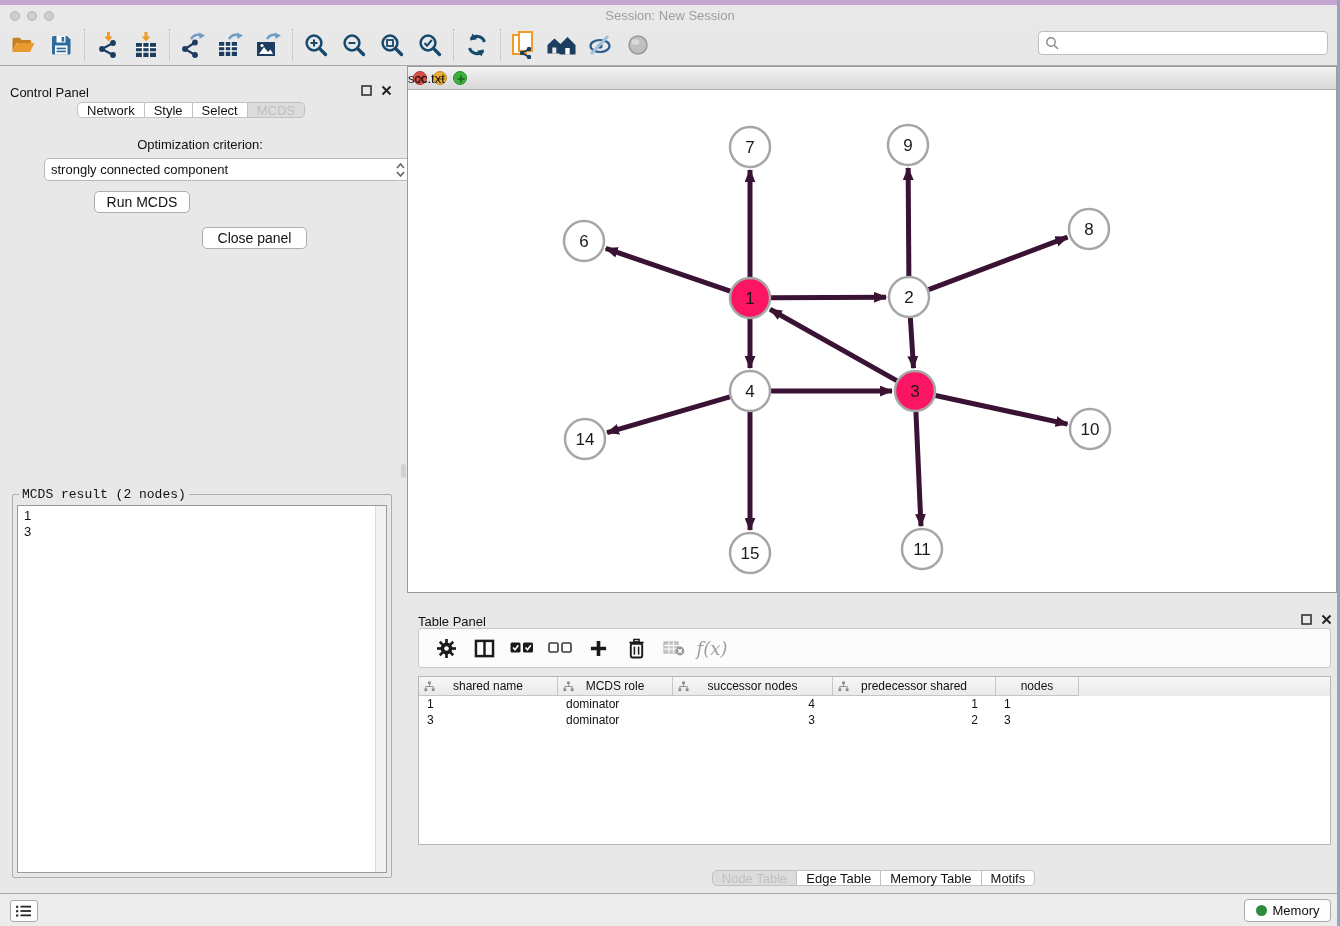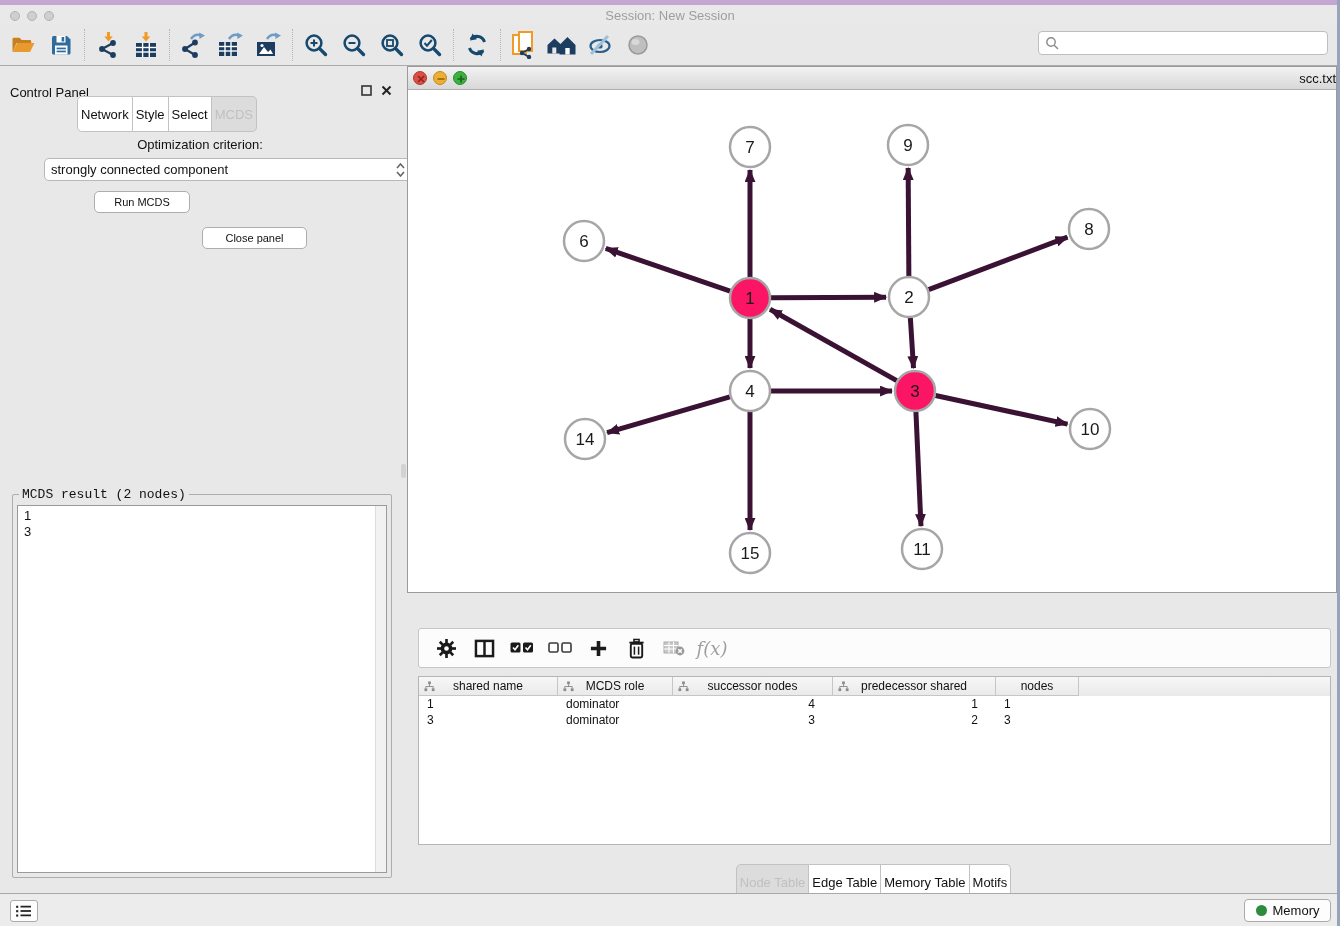--- a/index.html
+++ b/index.html
@@ -22,45 +22,45 @@
   .search-wrap { position:absolute; right:12px; top:6px; width:290px; height:24px; background:#fff;
                  border:1px solid #BEBEBE; border-radius:4px; display:flex; align-items:center; padding:0 6px; }
   .search-wrap input { border:none; outline:none; flex:1; font-size:13px; background:transparent; }
 
   
   .control-panel { left:0; top:66px; width:400px; height:827px; background:#E8E8E8; }
   .panel-head { position:relative; height:28px;margin-top:12px; }
   .panel-title { position:absolute; left:10px; top:7px; font-size:13px; color:#111; }
   .ph-icons { position:absolute; right:8px; top:7px; display:flex; gap:9px; }
   .tabbar { position:absolute; display:flex; }
-  .tab { height:36px; border:1px solid #C2C2C2; border-left:none; background:#fff; color:#111;
-         font-size:13px; display:flex; align-items:center; justify-content:center; padding:0 3px; }
+  .tab { height:16px; border:1px solid #C2C2C2; border-left:none; background:#fff; color:#111;
+         font-size:13px; display:flex; align-items:center; justify-content:center; padding:0 9px;margin-top:6px; }
   .tab:first-child { border-left:1px solid #C2C2C2; border-radius:5px 0 0 5px; }
   .tab:last-child { border-radius:0 5px 5px 0; }
   .tab.sel { background:#DCDCDC; color:#C0C0C0; }
   .opt-label { position:absolute; left:0; top:71px; width:400px; text-align:center; font-size:13px; color:#111; }
   .combo { position:absolute; left:44px; top:92px; width:368px; height:23px; background:#fff;
            border:1px solid #B8B8B8; border-radius:5px; display:flex; align-items:center; padding:0 6px; }
   .combo .val { flex:1; font-size:13px; color:#111; }
   .btn { position:absolute; height:22px; background:#fff; border:1px solid #ADADAD; border-radius:5px;
-         font-size:11px; color:#111; display:flex; align-items:center; justify-content:center; }
+         font-size:14px; color:#111; display:flex; align-items:center; justify-content:center; }
   .fieldset { position:absolute; left:12px; top:428px; width:380px; height:384px;
               border:1px solid #ADADAD; border-radius:2px; }
   .fieldset .legend { position:absolute; left:6px; top:-8px; background:#E8E8E8; padding:0 3px;
                       font-size:13px; color:#111;font-family:Liberation Mono, monospace; }
   .result-area { position:absolute; left:4px; top:10px; right:4px; bottom:4px; background:#fff;
                  border:1px solid #9A9A9A; font-size:13px; line-height:16px; padding:2px 0 0 6px; color:#111; }
   .result-scroll { position:absolute; right:0; top:0; width:11px; height:100%;
                    background:#F2F2F2; border-left:1px solid #DDD; }
 
   
   .net-window { left:407px; top:66px; width:930px; height:527px; border:1px solid #9B9B9B; background:#fff; }
   .net-titlebar { position:absolute; left:0; top:0; width:100%; height:23px;
                   background:linear-gradient(#F2F2F2,#D8D8D8); border-bottom:1px solid #B0B0B0; }
-  .net-title { position:absolute; width:100%; top:4px; text-align:right; font-size:13px; color:#111; }
+  .net-title { position:absolute; width:100%; top:4px; text-align:left; font-size:13px; color:#111; }
   .light { position:absolute; top:4px; width:14px; height:14px; border-radius:50%; }
   .light svg { position:absolute; left:2px; top:2px; }
   .light.red   { background:var(--close_red,#DB4F44); border:1px solid #B13A32; }
   .light.yellow{ background:var(--minimize_yellow,#EEAE31); border:1px solid #C08A1F; }
   .light.green { background:var(--maximize_green,#3DB13F); border:1px solid #2C8A2E; }
   .net-canvas { position:absolute; left:0; top:23px; width:928px; height:502px; background:#fff; }
   .knob-v { left:401px; top:464px; width:5px; height:14px; background:#D2D2D2; border-radius:2px; }
   .knob-h { left:860px; top:588px; width:12px; height:5px; background:#D2D2D2; border-radius:2px; }
 
   
@@ -388,20 +388,34 @@
           <text x="514" y="465" text-anchor="middle" font-size="17" fill="#1A1A1A">11</text>
           <circle cx="177" cy="349" r="20" fill="#FFFFFF" stroke="#A6A6A6" stroke-width="2.5"></circle>
           <text x="177" y="355" text-anchor="middle" font-size="17" fill="#1A1A1A">14</text>
           <circle cx="342" cy="463" r="20" fill="#FFFFFF" stroke="#A6A6A6" stroke-width="2.5"></circle>
           <text x="342" y="469" text-anchor="middle" font-size="17" fill="#1A1A1A">15</text>
         </svg>
     </div>
   </div>
 
   <div class="abs table-panel">
+    <div class="panel-head">
+      <span class="panel-title" style="left:11px">Table Panel</span>
+      <span class="ph-icons">
+        <svg width="11" height="11" viewBox="0 0 11 11">
+          <rect x="1" y="1" width="9" height="9" fill="none" stroke="#333" stroke-width="1.6"></rect>
+        </svg>
+        <svg width="11" height="11" viewBox="0 0 11 11">
+          <g stroke="#222" stroke-width="2">
+              <line x1="1.5" y1="1.5" x2="9.5" y2="9.5"></line>
+              <line x1="9.5" y1="1.5" x2="1.5" y2="9.5"></line>
+            </g>
+        </svg>
+      </span>
+    </div>
 
     <div class="tp-toolbar">
       <span class="tp-btn">
         <svg width="19" height="19" viewBox="0 0 20 20">
           <g fill="#1A1A1A">
             <path d="M8.6 0h2.8v4.2H8.6z"></path>
               <path d="M8.6 15.8h2.8V20H8.6z"></path>
             <path d="M0 8.6v2.8h4.2V8.6z"></path>
               <path d="M15.8 8.6v2.8H20V8.6z"></path>
             <g transform="rotate(45 10 10)">

